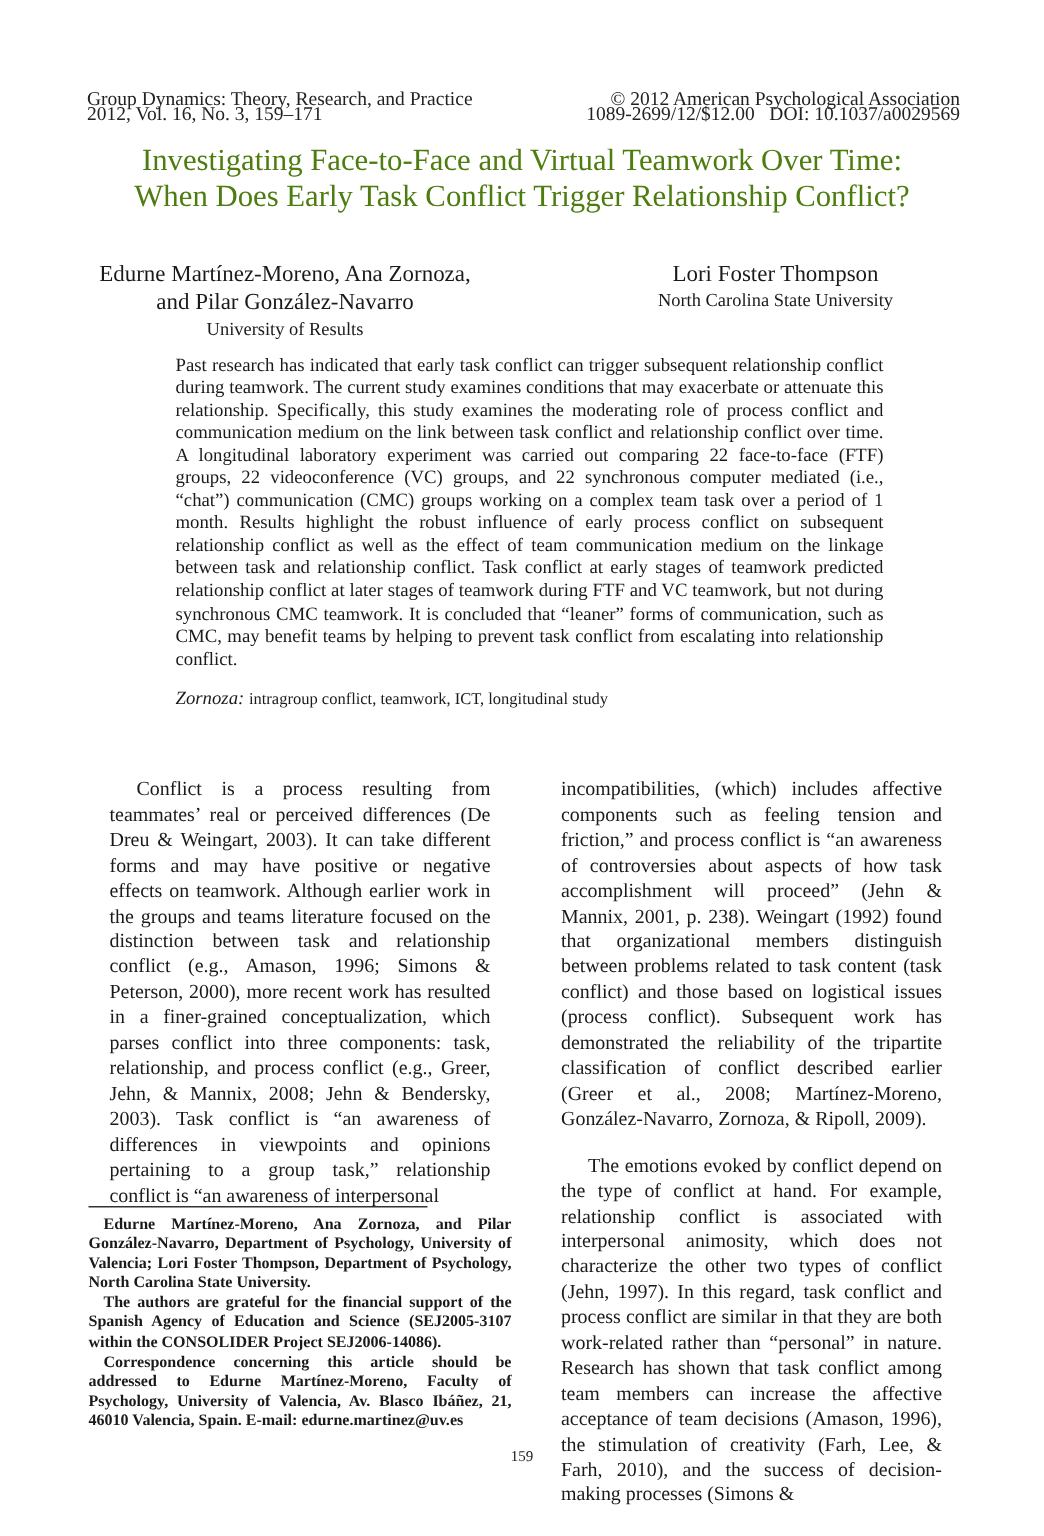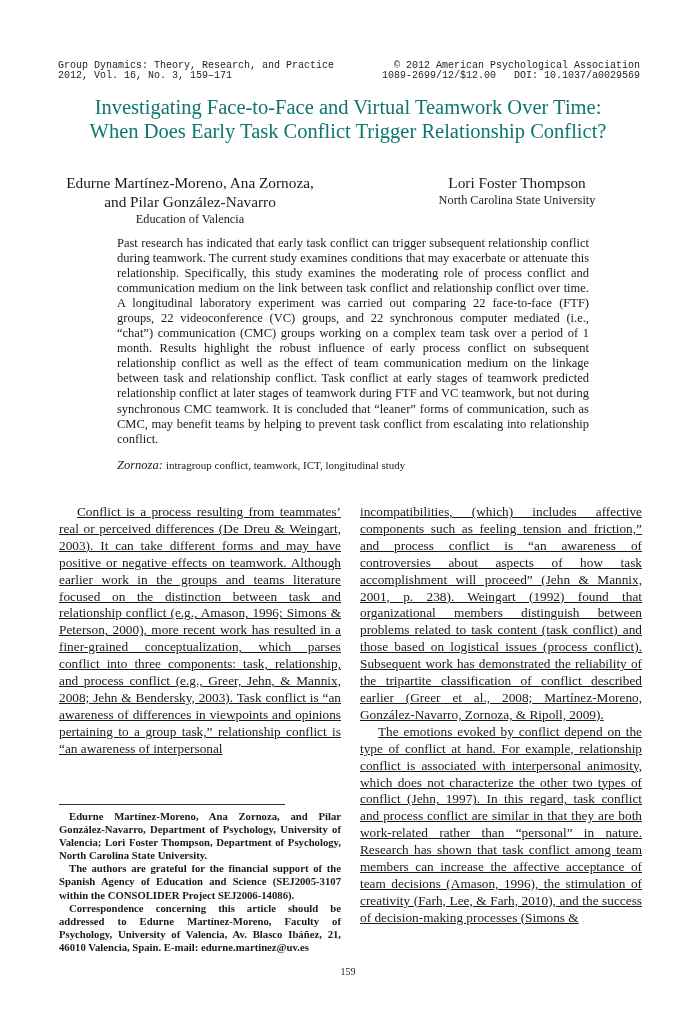--- a/index.html
+++ b/index.html
@@ -1,31 +1,31 @@
 <!DOCTYPE html>
 <html><head>
 <meta charset="utf-8">
 <style>
   html, body { margin: 0; padding: 0; background: #ffffff; }
   body { width: 696px; height: 1024px; position: relative; overflow: hidden; color: #1a1a1a; font-family: "Liberation Serif", serif; }
-  .hdr { position: absolute; top: 61px; font-size: 10px; line-height: 10px; color: #222; font-family: Liberation Mono, monospace; }
+  .hdr { position: absolute; top: 61px; font-size: 13px; line-height: 10px; color: #222; }
   .hdr-left { left: 58px; text-align: left; }
   .hdr-right { right: 56px; text-align: right; }
-  .title { position: absolute; top: 95px; left: 40px; width: 616px; text-align: center; font-size: 20.5px; line-height: 24px; color: #0f766e; }
+  .title { position: absolute; top: 95px; left: 40px; width: 616px; text-align: center; font-size: 20.5px; line-height: 24px; color: #4d7c0f; }
   .authors { position: absolute; top: 173px; text-align: center; font-size: 15.3px; line-height: 19px; }
   .authors-left { left: 40px; width: 300px; }
   .authors-right { left: 402px; width: 230px; }
   .aff { font-size: 12.3px; line-height: 16px; }
   .abstract { position: absolute; top: 236px; left: 117px; width: 472px; font-size: 12.5px; line-height: 15.05px; text-align: justify; text-align-last: left; }
   .abstract p { margin: 0; }
   .keywords { position: absolute; top: 458px; left: 117px; font-size: 12.5px; line-height: 15px; }
   .keywords em { font-style: italic; }
   .kw-list { font-size: 11px; }
   .col { position: absolute; top: 504px; width: 282px; font-size: 13.3px; line-height: 16.9px; text-align: justify; }
-  .col p { margin: 0; text-decoration: underline; }
+  .col p { margin: 14px; }
   .col-left { left: 59px; }
   .col-right { left: 360px; }
   .indent { text-indent: 18px; }
   .rule { position: absolute; top: 804px; left: 59px; width: 226px; height: 0; border-top: 1px solid #333; }
   .footnotes { position: absolute; top: 810px; left: 59px; width: 282px; font-size: 10.7px; line-height: 13.1px; text-align: justify; font-weight: bold; }
   .footnotes p { margin: 0; text-indent: 10px; }
   .page-num { position: absolute; top: 966px; left: 0; width: 696px; text-align: center; font-size: 10px; }
 </style>
 </head>
 <body>
@@ -40,21 +40,21 @@
 </div>
 
 <div class="title">
   <div>Investigating Face-to-Face and Virtual Teamwork Over Time:</div>
   <div>When Does Early Task Conflict Trigger Relationship Conflict?</div>
 </div>
 
 <div class="authors authors-left">
   <div>Edurne Martínez-Moreno, Ana Zornoza,</div>
   <div>and Pilar González-Navarro</div>
-  <div class="aff">Education of Valencia</div>
+  <div class="aff">University of Results</div>
 </div>
 <div class="authors authors-right">
   <div>Lori Foster Thompson</div>
   <div class="aff">North Carolina State University</div>
 </div>
 
 <div class="abstract">
   <p>Past research has indicated that early task conflict can trigger subsequent relationship conflict during teamwork. The current study examines conditions that may exacerbate or attenuate this relationship. Specifically, this study examines the moderating role of process conflict and communication medium on the link between task conflict and relationship conflict over time. A longitudinal laboratory experiment was carried out comparing 22 face-to-face (FTF) groups, 22 videoconference (VC) groups, and 22 synchronous computer mediated (i.e., “chat”) communication (CMC) groups working on a complex team task over a period of 1 month. Results highlight the robust influence of early process conflict on subsequent relationship conflict as well as the effect of team communication medium on the linkage between task and relationship conflict. Task conflict at early stages of teamwork predicted relationship conflict at later stages of teamwork during FTF and VC teamwork, but not during synchronous CMC teamwork. It is concluded that “leaner” forms of communication, such as CMC, may benefit teams by helping to prevent task conflict from escalating into relationship conflict.</p>
 </div>
 

